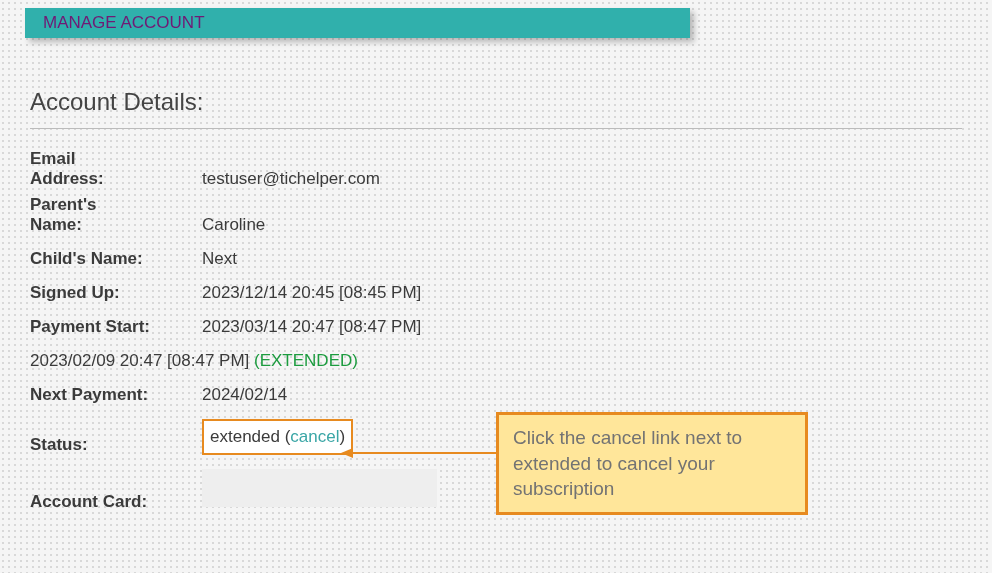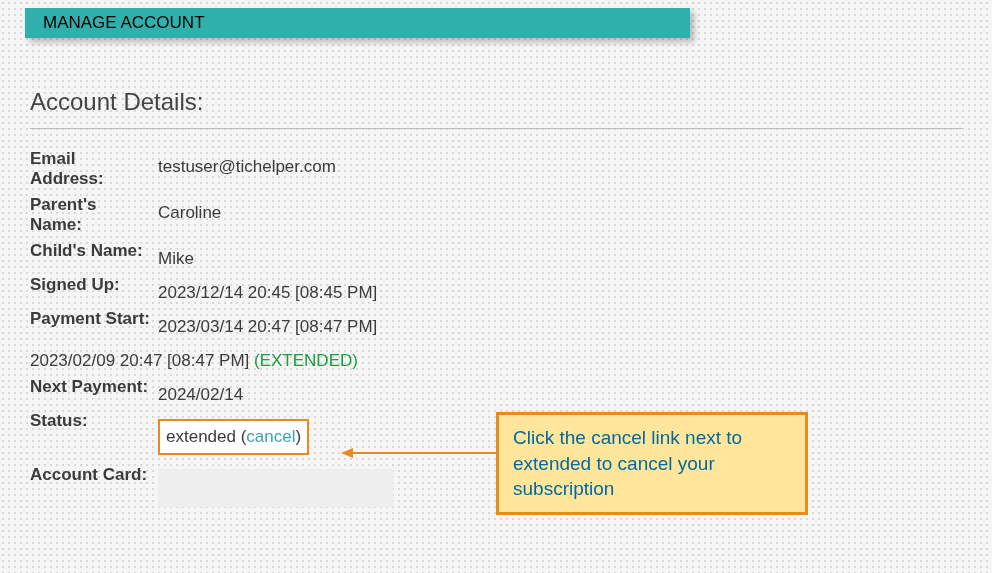--- a/index.html
+++ b/index.html
@@ -10,21 +10,21 @@
       background-size: 6px 6px;
       padding: 8px;
       width: 992px;
     }
     .container {
       width: 976px;
       padding: 0px 22px 40px 22px;
     }
     .header-bar {
       background-color: #30b0ac;
-      color: #000000;
+      color: #701a75;
       padding: 5px 18px;
       font-size: 17px;
       margin-bottom: 50px;
       box-shadow: 4px 4px 6px rgba(0,0,0,0.25);
       width: 665px;
       margin-left: -5px;
     }
     .section-title {
       font-size: 24px;
       font-weight: 400;
@@ -33,42 +33,42 @@
     }
     .divider {
       border-top: 1px solid #bbb;
       margin-bottom: 20px;
     }
     .details-wrap { position: relative; }
     .details-table {
       font-size: 17px;
       color: #3b3b3b;
     }
-    .row { display: flex; align-items: flex-start; margin-bottom: 6px; }
+    .row { display: flex; align-items: flex-end; margin-bottom: 6px; gap: 44px; }
     .label { width: 128px; font-weight: 700; color: #3b3b3b; padding-right: 6px; }
     .value { color: #3b3b3b; flex: 1; margin-top: 8px; }
     .value-extended { color: #1c9b3f; }
     a.cancel-link { color: #3aa6a6; text-decoration: none; }
     .status-value {
       display: inline-block;
       border: 2px solid #e78a1f;
       padding: 6px 6px;
       line-height: 1.2;
       background: #fff;
     }
     .callout {
       position: absolute;
       left: 466px;
       top: 263px;
       width: 312px;
       background: #ffe69a;
       border: 3px solid #e78a1f;
       padding: 10px 14px;
       font-size: 19px;
-      color: #0369a1;
+      color: #737373;
       line-height: 1.35;
     }
     .arrow {
       position: absolute;
       top: 297px;
       left: 311px;
       width: 160px;
       height: 14px;
       pointer-events: none;
     }
@@ -99,21 +99,21 @@
         <div class="value">testuser@tichelper.com</div>
       </div>
 
       <div class="row">
         <div class="label">Parent's Name:</div>
         <div class="value">Caroline</div>
       </div>
 
       <div class="row">
         <div class="label">Child's Name:</div>
-        <div class="value">Mike</div>
+        <div class="value">Next</div>
       </div>
 
       <div class="row">
         <div class="label">Signed Up:</div>
         <div class="value">2023/12/14 20:45 [08:45 PM]</div>
       </div>
 
       <div class="row">
         <div class="label">Payment Start:</div>
         <div class="value">2023/03/14 20:47 [08:47 PM]</div>

